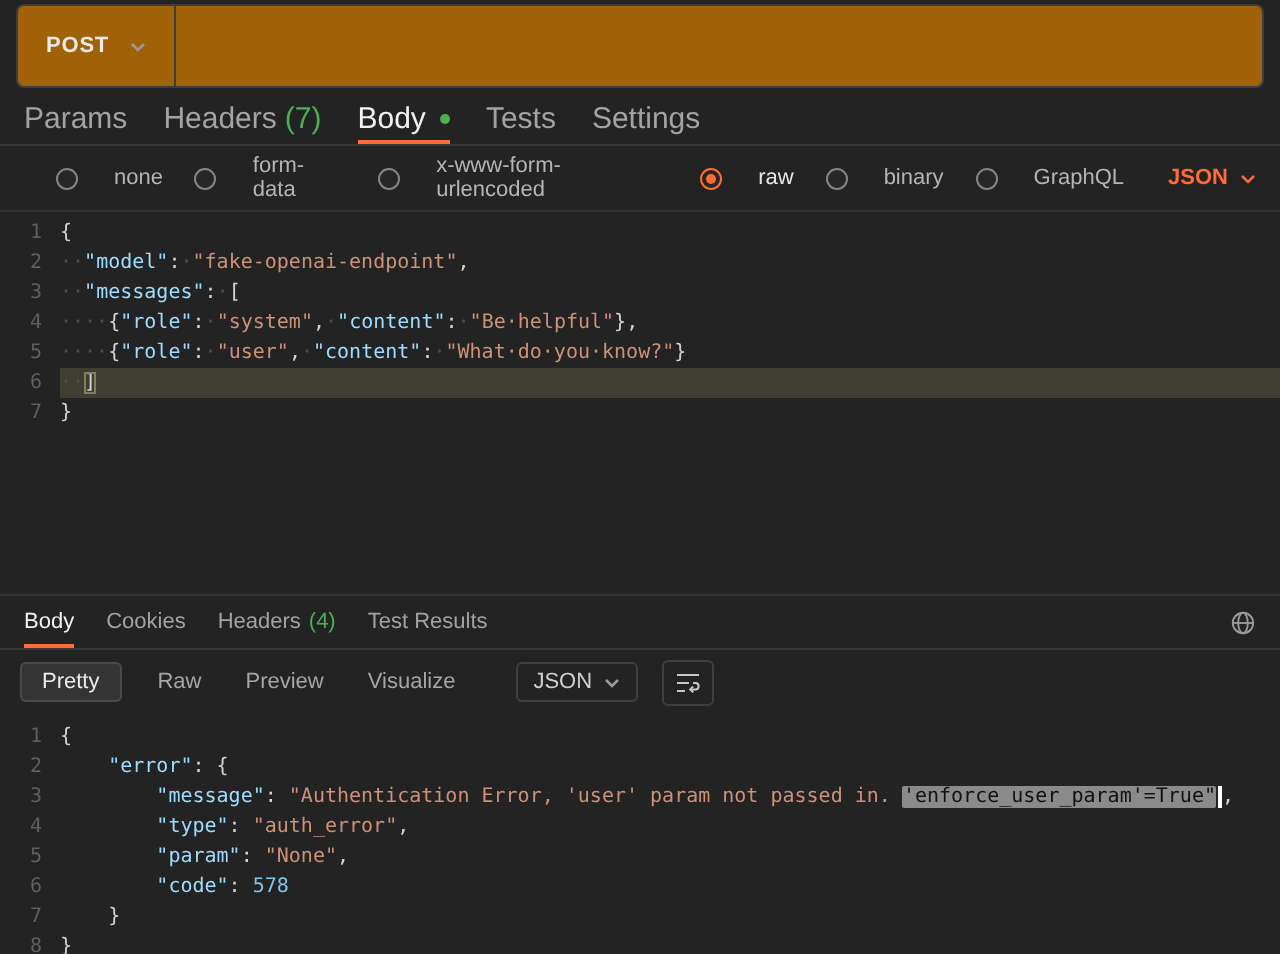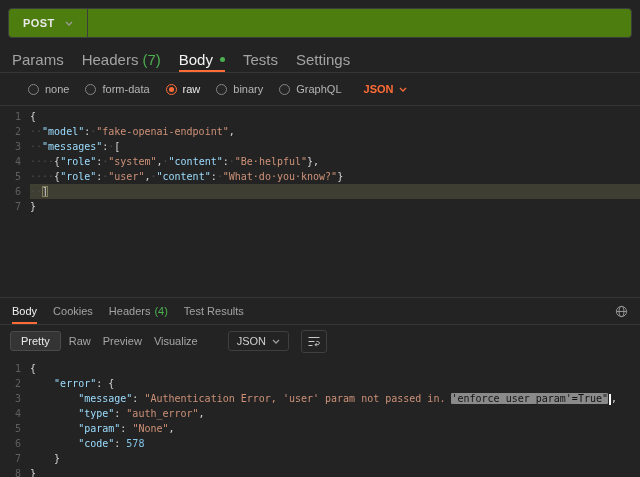--- a/index.html
+++ b/index.html
@@ -2,36 +2,36 @@
 <html><head>
 <meta charset="utf-8">
 <style>
   *{margin:0;padding:0;box-sizing:border-box}
   html,body{width:640px;height:477px;overflow:hidden}
   body{background:#232323;font-family:"Liberation Sans",sans-serif;color:#d6d6d6}
   .app{width:640px;height:477px;display:flex;flex-direction:column}
 
   
   .topbar{height:46px;display:flex;align-items:center;padding:0 8px;flex:0 0 auto}
-  .url-control{flex:1;display:flex;align-items:stretch;height:30px;background:#4d7c0f;border:1px solid #3d3d3d;border-radius:4px;overflow:hidden}
+  .url-control{flex:1;display:flex;align-items:stretch;height:42px;background:#a16207;border:1px solid #3d3d3d;border-radius:4px;overflow:hidden}
   .method{display:flex;align-items:center;gap:10px;padding:0 14px;border-right:1px solid #3d3d3d;font-size:11px;font-weight:700;letter-spacing:.4px;color:#e9e9e9;cursor:pointer}
   .chev{color:#9b9b9b;display:inline-flex}
   .url{display:flex;align-items:center;padding:0 14px;font-size:11.5px;color:#cfcfcf}
 
   
   .req-tabs{height:27px;display:flex;align-items:stretch;gap:18px;padding:0 12px;border-bottom:1px solid #363636;font-size:15px;color:#a3a3a3;flex:0 0 auto}
   .rtab{display:flex;align-items:center;gap:4px;cursor:pointer}
   .rtab.active{color:#f2f2f2;box-shadow:inset 0 -2px 0 #ff6c37}
   .rtab .count{color:#4caf50}
   .rtab .dot{width:5px;height:5px;border-radius:50%;background:#4caf50;margin-left:3px}
 
   
   .mode-row{height:32px;display:flex;align-items:center;padding:0 12px 0 28px;font-size:11px;color:#b5b5b5;flex:0 0 auto}
   .modes{display:flex;align-items:center;gap:16px}
-  .mode{display:flex;align-items:center;gap:6px;cursor:pointer}
+  .mode{display:flex;align-items:center;gap:18px;cursor:pointer}
   .radio{width:11px;height:11px;border-radius:50%;border:1px solid #858585;position:relative;background:#262626}
   .mode.selected .radio{border-color:#ff6c37}
   .mode.selected .radio::after{content:"";position:absolute;inset:2px;border-radius:50%;background:#ff6c37}
   .mode.selected{color:#e8e8e8}
   .lang-select{display:flex;align-items:center;gap:6px;margin-left:22px;color:#ff6c37;cursor:pointer;font-weight:700}
   .lang-select .chev{color:#ff6c37}
 
   
   .editor{font-family:"DejaVu Sans Mono","Liberation Mono",monospace;font-size:10px;padding-top:3px}
   .req-editor{height:192px;flex:0 0 auto;border-top:1px solid #343434}
@@ -49,21 +49,21 @@
   .sel{background:#8a8a8a;color:#121212;border-radius:1px}
   .caret{display:inline-block;width:2px;height:11px;background:#ffffff;vertical-align:middle;margin-left:1px}
 
   
   .resp-tabs-row{height:28px;display:flex;align-items:stretch;padding:0 12px;border-top:1px solid #363636;border-bottom:1px solid #363636;font-size:11px;color:#a3a3a3;flex:0 0 auto}
   .resp-tabs{display:flex;gap:16px;align-items:stretch}
   .globe-btn{margin-left:auto;display:flex;align-items:center;cursor:pointer}
 
   
   .resp-toolbar{height:32px;display:flex;align-items:center;padding:0 10px;font-size:11px;color:#a6a6a6;flex:0 0 auto}
-  .views{display:flex;align-items:center;gap:4px}
+  .views{display:flex;align-items:center;gap:14px}
   .view-btn{cursor:pointer;padding:4px 4px}
   .view-btn.active{border:1px solid #4a4a4a;background:#343434;border-radius:3px;color:#ececec;padding:3px 10px}
   .resp-lang{display:flex;align-items:center;gap:6px;margin-left:26px;color:#cfcfcf;border:1px solid #3f3f3f;border-radius:3px;padding:3px 8px;cursor:pointer}
   .wrap-btn{border:1px solid #3f3f3f;border-radius:3px;padding:5px 6px;display:flex;align-items:center;margin-left:12px;cursor:pointer;color:#c9c9c9}
 </style>
 </head>
 <body>
 
 <div class="app">
 
@@ -103,20 +103,24 @@
   <div class="mode-row">
     <div class="modes" id="body-modes">
         <div class="mode">
           <span class="radio"></span>
           <span>none</span>
         </div>
         <div class="mode">
           <span class="radio"></span>
           <span>form-data</span>
         </div>
+        <div class="mode">
+          <span class="radio"></span>
+          <span>x-www-form-urlencoded</span>
+        </div>
         <div class="mode selected">
           <span class="radio"></span>
           <span>raw</span>
         </div>
         <div class="mode">
           <span class="radio"></span>
           <span>binary</span>
         </div>
         <div class="mode">
           <span class="radio"></span>

